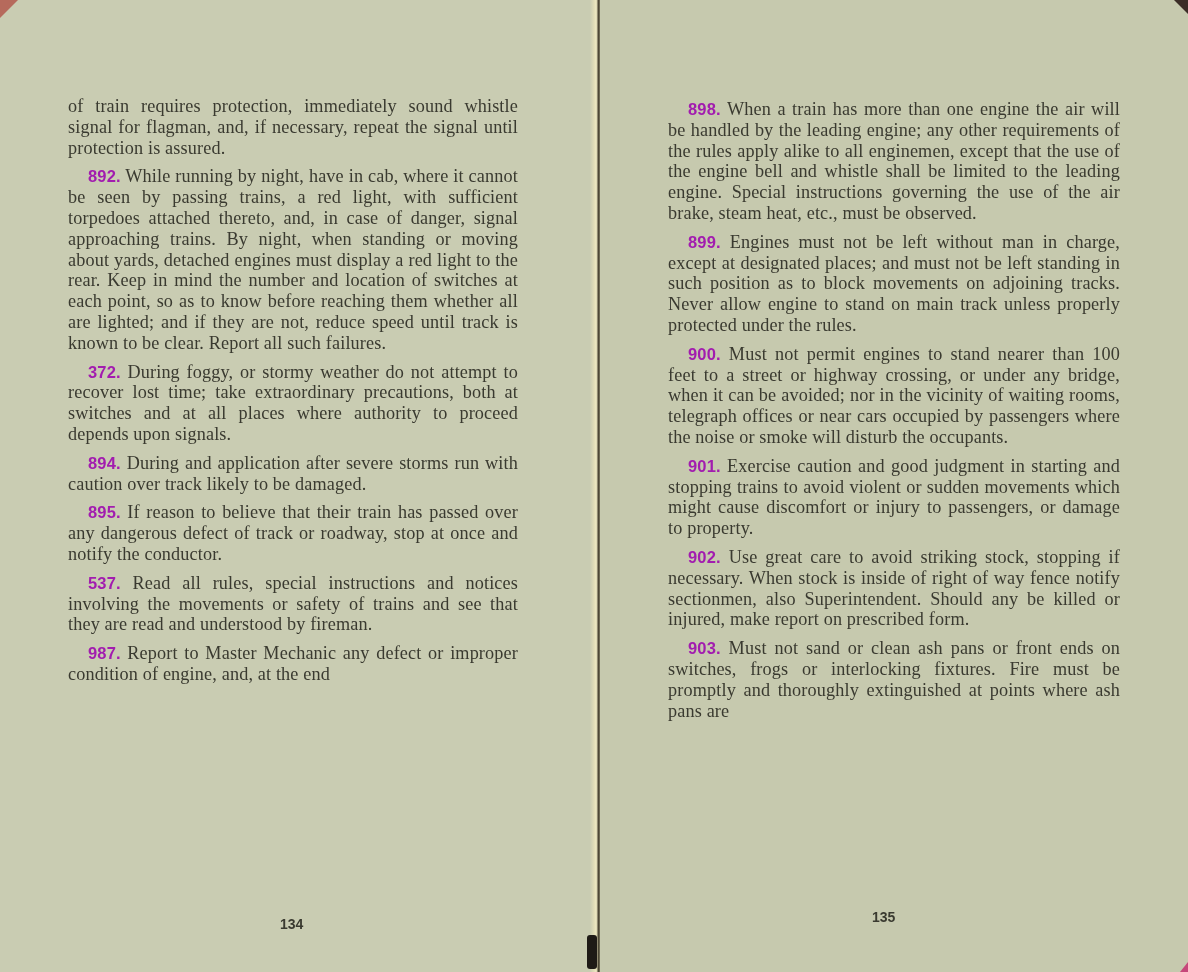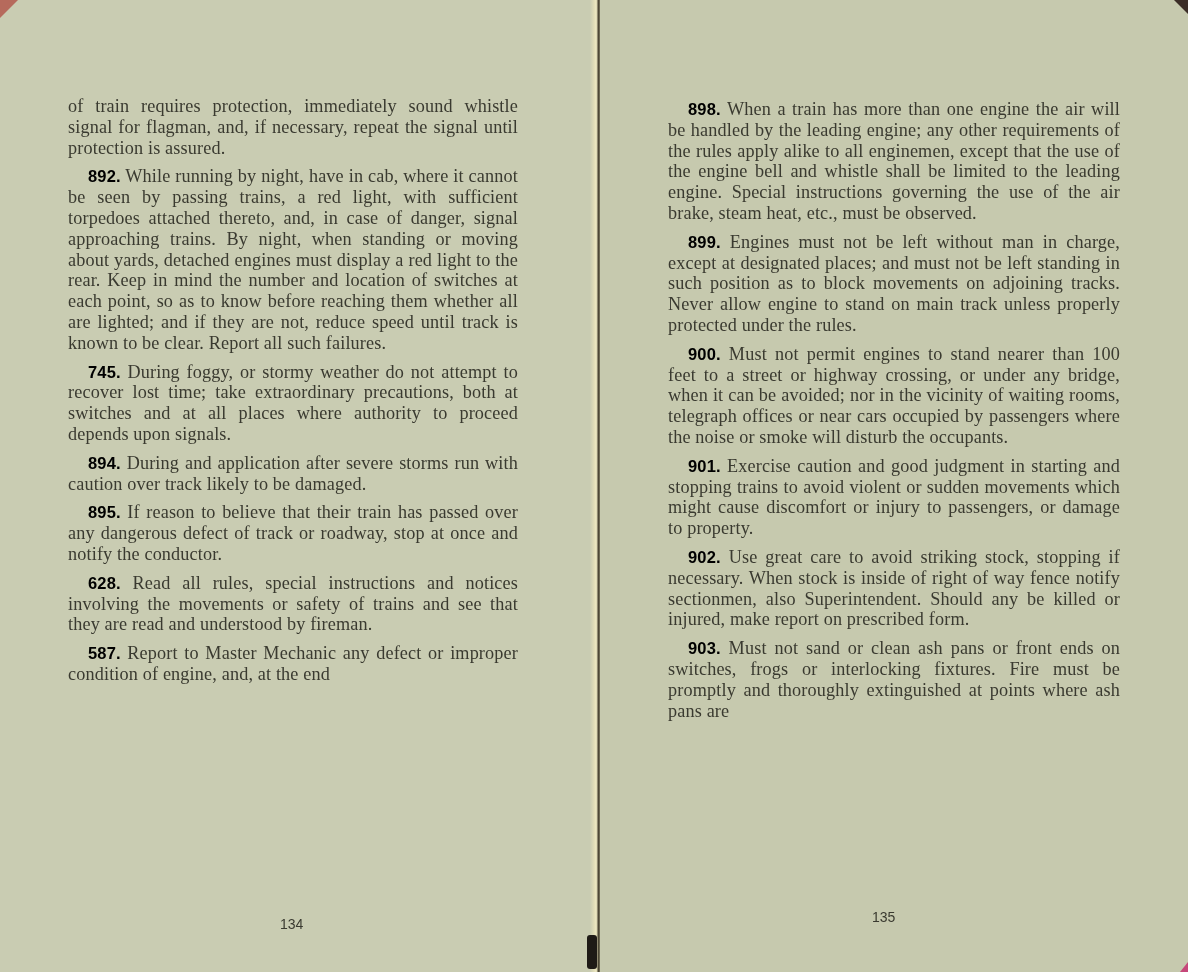--- a/index.html
+++ b/index.html
@@ -47,46 +47,46 @@
     text-align: justify;
     letter-spacing: 0.15px;
   }
   .left .text { left: 68px; top: 96px; width: 450px; }
   .para { margin: 0 0 8px 0; text-indent: 20px; }
   .para.cont { text-indent: 0; }
   .num {
     font-family: "Liberation Sans", "DejaVu Sans", sans-serif;
     font-weight: bold;
     font-size: 16.5px;
-    color: #000000;
+    color: #a21caf;
   }
   .pnum {
     position: absolute;
     font-family: "Liberation Sans", "DejaVu Sans", sans-serif;
-    font-weight: normal;
+    font-weight: bold;
     font-size: 14px;
     color: #3a3a30;
   }
   .pnum.left-num { left: 280px; top: 916px; }
   .pnum.right-num { left: 872px; top: 909px; }
 </style>
 </head>
 <body>
 
 <div class="spread">
   <div class="page left">
     <div class="corner-tl"></div>
     <div class="text">
       <p class="para cont"><span>of train requires protection, immediately sound whistle signal for flagman, and, if necessary, repeat the signal until protection is assured.</span></p>
       <p class="para"><span class="num">892.</span> <span>While running by night, have in cab, where it cannot be seen by passing trains, a red light, with sufficient torpedoes attached thereto, and, in case of danger, signal approaching trains. By night, when standing or moving about yards, detached engines must display a red light to the rear.  Keep in mind the number and location of switches at each point, so as to know before reaching them whether all are lighted; and if they are not, reduce speed until track is known to be clear.  Report all such failures.</span></p>
-      <p class="para"><span class="num">745.</span> <span>During foggy, or stormy weather do not attempt to recover lost time; take extraordinary precautions, both at switches and at all places where authority to proceed depends upon signals.</span></p>
+      <p class="para"><span class="num">372.</span> <span>During foggy, or stormy weather do not attempt to recover lost time; take extraordinary precautions, both at switches and at all places where authority to proceed depends upon signals.</span></p>
       <p class="para"><span class="num">894.</span> <span>During and application after severe storms run with caution over track likely to be damaged.</span></p>
       <p class="para"><span class="num">895.</span> <span>If reason to believe that their train has passed over any dangerous defect of track or roadway, stop at once and notify the conductor.</span></p>
-      <p class="para"><span class="num">628.</span> <span>Read all rules, special instructions and notices involving the movements or safety of trains and see that they are read and understood by fireman.</span></p>
-      <p class="para"><span class="num">587.</span> <span>Report to Master Mechanic any defect or improper condition of engine, and, at the end</span></p>
+      <p class="para"><span class="num">537.</span> <span>Read all rules, special instructions and notices involving the movements or safety of trains and see that they are read and understood by fireman.</span></p>
+      <p class="para"><span class="num">987.</span> <span>Report to Master Mechanic any defect or improper condition of engine, and, at the end</span></p>
     </div>
     <div class="pnum left-num">134</div>
   </div>
 
   <div class="gutter"></div>
   <div class="gutter-dark"></div>
 
   <div class="page right">
     <div class="corner-tr"></div>
     <div class="corner-br"></div>

